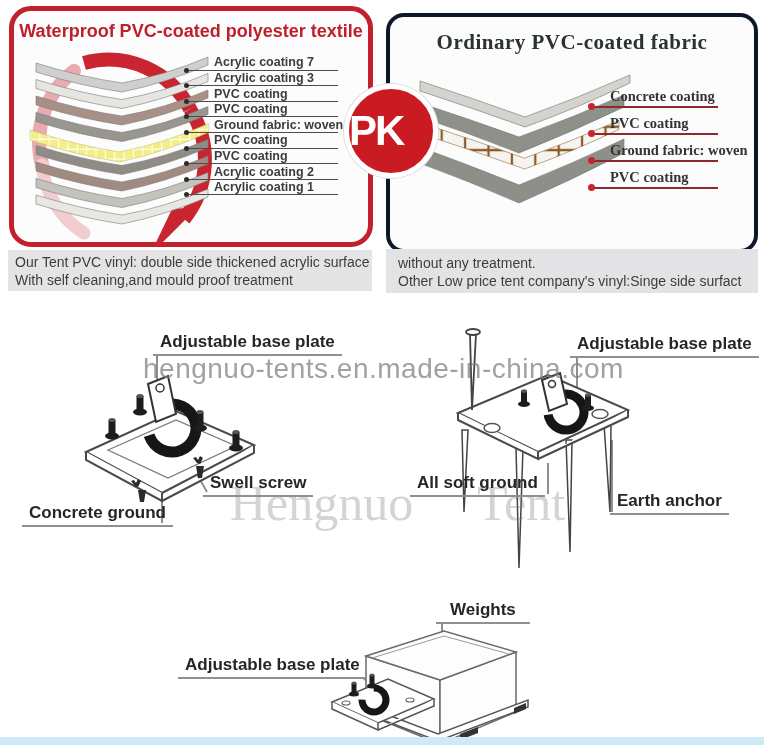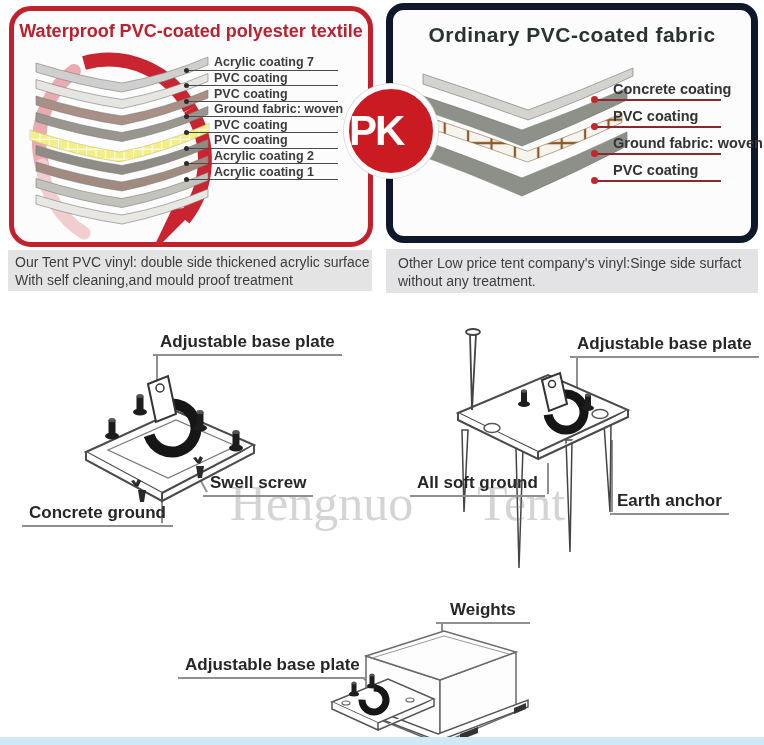--- a/index.html
+++ b/index.html
@@ -1,21 +1,21 @@
 <!DOCTYPE html>
 <html><head>
 <meta charset="utf-8">
 <style>
   html,body{margin:0;padding:0;background:#fff;}
   #stage{position:relative;width:764px;height:745px;background:#ffffff;overflow:hidden;
          font-family:"Liberation Sans",sans-serif;}
   
   .panel{position:absolute;box-sizing:border-box;background:#fcfcfc;}
   #panel-left{left:9px;top:6px;width:364px;height:241px;border:5px solid #c2202d;border-radius:22px;}
-  #panel-right{left:386px;top:3px;width:372px;height:240px;border:7px solid #0f172a;border-radius:18px;}
+  #panel-right{left:386px;top:13px;width:372px;height:240px;border:4px solid #0f172a;border-radius:18px;font-family:Liberation Serif, serif;}
   .panel-title{position:absolute;left:0;right:0;text-align:center;font-weight:bold;white-space:nowrap;}
   #panel-left .panel-title{top:10px;font-size:18px;color:#bf1f2c;}
   #panel-right .panel-title{top:13px;font-size:21px;color:#2a3330;letter-spacing:.5px;}
   .layer-svg{position:absolute;z-index:2;}
   
   .rows-left{position:absolute;left:172px;top:44px;width:152px;z-index:3;}
   .rows-left .row{position:relative;height:15.6px;display:flex;align-items:flex-end;
     border-bottom:1.5px solid #4b4b4b;padding-left:28px;box-sizing:border-box;
     font-size:12.5px;font-weight:600;color:#3c3c3c;white-space:nowrap;line-height:1.05;}
   .rows-left .row::before{content:"";position:absolute;left:-2px;bottom:-3px;width:5px;height:5px;
@@ -80,20 +80,21 @@
         <path transform="translate(8,72) scale(1.04,1.1)" d="M0,10 Q45,24 86,30 Q130,22 172,4 L172,12 Q130,30 86,39 Q45,33 0,19 Z" fill="url(#yg)" stroke="#c9c46a"></path>
         <path transform="translate(14,88.5)" d="M0,10 Q45,24 86,30 Q130,22 172,4 L172,12 Q130,30 86,39 Q45,33 0,19 Z" fill="#8e8c85"></path>
         <path transform="translate(14,105)" d="M0,10 Q45,24 86,30 Q130,22 172,4 L172,12 Q130,30 86,39 Q45,33 0,19 Z" fill="#a18b80"></path>
         <path transform="translate(14,121.5)" d="M0,10 Q45,24 86,30 Q130,22 172,4 L172,12 Q130,30 86,39 Q45,33 0,19 Z" fill="#c4c2bc"></path>
         <path transform="translate(14,138)" d="M0,10 Q45,24 86,30 Q130,22 172,4 L172,12 Q130,30 86,39 Q45,33 0,19 Z" fill="#e8e7e3"></path>
       </g>
     </svg>
 
     <div class="rows-left">
       <div class="row">Acrylic coating 7</div>
+      <div class="row">Acrylic coating 3</div>
       <div class="row">PVC coating</div>
       <div class="row">PVC coating</div>
       <div class="row">Ground fabric: woven</div>
       <div class="row">PVC coating</div>
       <div class="row">PVC coating</div>
       <div class="row">Acrylic coating 2</div>
       <div class="row">Acrylic coating 1</div>
     </div>
   </div>
 
@@ -125,22 +126,22 @@
 
   <div id="pk-badge">
     <span>PK</span>
   </div>
 
   <div class="caption" id="caption-left">
     <span>Our Tent PVC vinyl: double side thickened acrylic surface</span>
     <span>With self cleaning,and mould proof treatment</span>
   </div>
   <div class="caption" id="caption-right">
+    <span>without any treatment.</span>
     <span>Other Low price tent company's vinyl:Singe side surfact</span>
-    <span>without any treatment.</span>
   </div>
 
   <svg id="diagram-svg" width="764" height="745" viewBox="0 0 764 745">
 
     <g stroke="#8f8f8f" stroke-width="2" fill="none">
       <path d="M157,355 V386"></path>
       <path d="M207,492 L198,476"></path>
       <path d="M162,523 V484"></path>
       <path d="M577,357 V393"></path>
       <path d="M548,494 V463"></path>
@@ -237,20 +238,21 @@
           </g>
         <g transform="translate(372,686)">
             <ellipse rx="5" ry="2.5"></ellipse>
             <rect x="-2.5" y="-11" width="5" height="11"></rect>
             <ellipse cy="-11" rx="2.5" ry="1.5" fill="#555"></ellipse>
           </g>
       </g>
     </g>
   </svg>
 
+  <div class="watermark-url">hengnuo-tents.en.made-in-china.com</div>
   <div class="watermark-brand">Hengnuo Tent</div>
 
   <div class="mid-label" style="left:153px;top:333px;">Adjustable base plate</div>
   <div class="mid-label" style="left:203px;top:474px;">Swell screw</div>
   <div class="mid-label" style="left:22px;top:504px;">Concrete ground</div>
 
   <div class="mid-label" style="left:570px;top:335px;">Adjustable base plate</div>
   <div class="mid-label" style="left:410px;top:474px;">All soft ground</div>
   <div class="mid-label" style="left:610px;top:492px;">Earth anchor</div>
 

